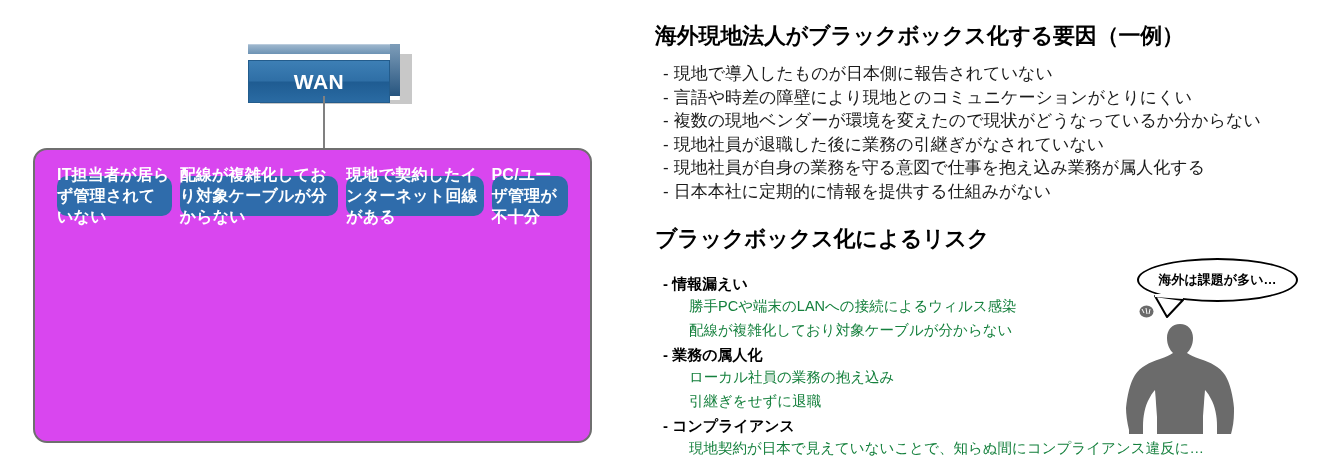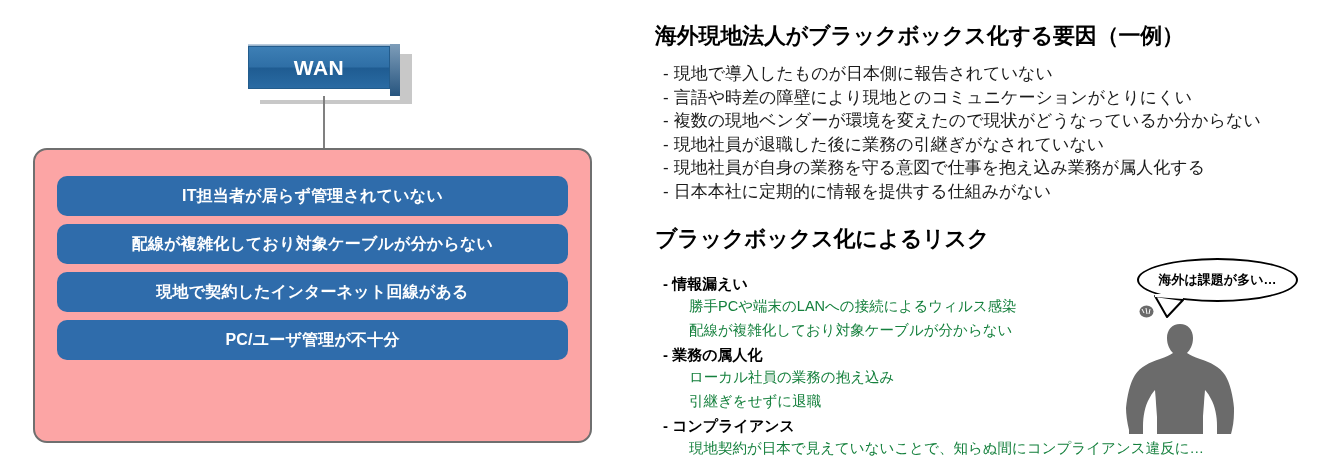--- a/index.html
+++ b/index.html
@@ -45,21 +45,21 @@
     border-top: 1px solid #b9cbdc;
   }
   #wan-right-face {
     position: absolute;
     left: 142px; top: 0;
     width: 10px; height: 52px;
     background: linear-gradient(to bottom, #7e9db9, #27557f);
   }
   #wan-front-face {
     position: absolute;
-    left: 0; top: 2px;
+    left: 0; top: 16px;
     width: 142px; height: 43px;
     background: linear-gradient(to bottom, #3d7fb5 0%, #2f6fa6 48%, #1f5c92 52%, #2a6ba3 100%);
     border: 1px solid #235c8c;
     box-sizing: border-box;
     display: flex;
     align-items: center;
     justify-content: center;
   }
   #wan-label {
     color: #ffffff;
@@ -75,24 +75,24 @@
   }
 
   
   #issue-container {
     position: absolute;
     left: 33px; top: 148px;
     width: 559px; height: 295px;
     border: 2px solid #6f6f6f;
     border-radius: 14px;
     box-sizing: border-box;
-    background: #fca5a5;
+    background: #d946ef;
     padding: 26px 22px;
     display: flex;
-    flex-direction: column;
+    flex-direction: row;
     justify-content: flex-start;
     gap: 8px;
   }
   .issue-pill {
     height: 40px;
     background: #2f6cab;
     border-radius: 10px;
     display: flex;
     align-items: center;
     justify-content: center;

